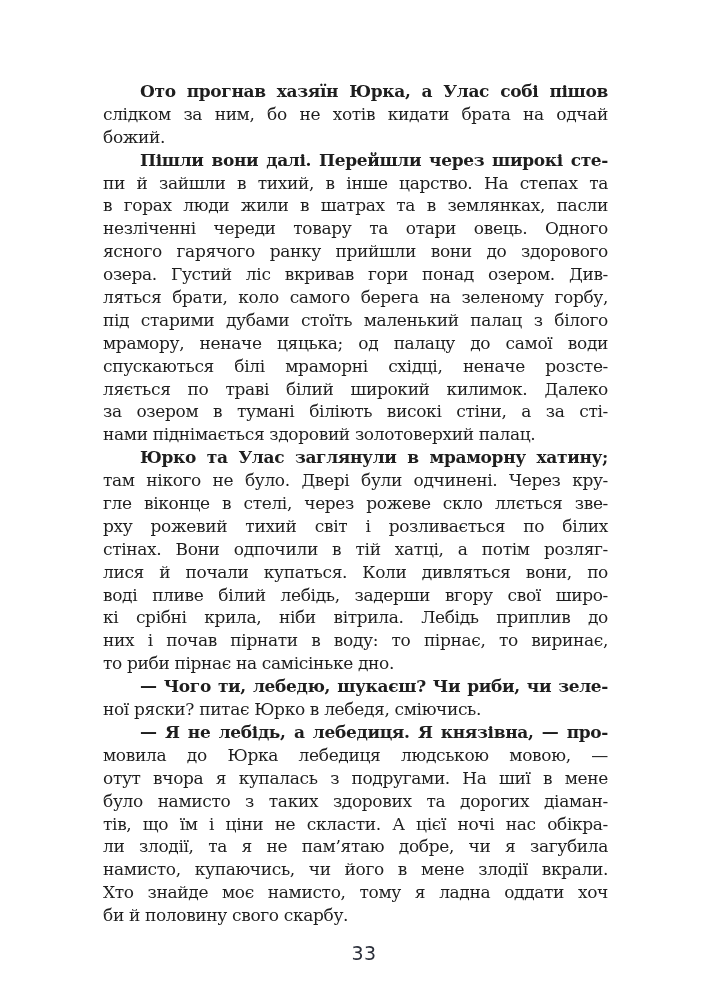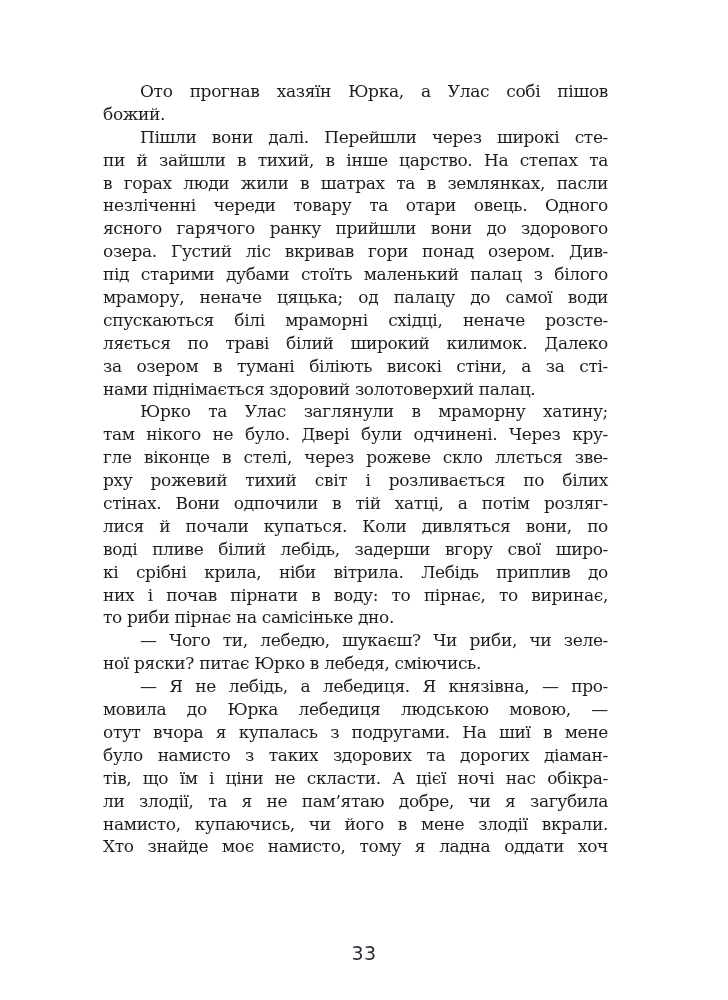--- a/index.html
+++ b/index.html
@@ -31,21 +31,21 @@
       color: #1e1e1e;
     }
     .line {
       display: block;
       height: 22.9px;
       white-space: nowrap;
       text-align: justify;
       text-align-last: justify;
       letter-spacing: -0.35px;
     }
-    .line.indent { padding-left: 37px; }
+    .line.indent { padding-left: 37px; font-weight: bold; }
     .line.last { text-align-last: left; }
     .page-number {
       position: absolute;
       left: 0;
       width: 728px;
       top: 942px;
       text-align: center;
       font-family: "DejaVu Sans", "Liberation Sans", sans-serif;
       font-size: 19px;
       color: #2b2f3a;
@@ -53,30 +53,32 @@
     }
   </style>
 </head>
 <body>
 
 <div class="page">
   <div class="text-block">
 
     <div>
       <span class="line indent">Ото прогнав хазяїн Юрка, а Улас собі пішов</span>
+      <span class="line">слідком за ним, бо не хотів кидати брата на одчай</span>
       <span class="line last">божий.</span>
     </div>
 
     <div>
       <span class="line indent">Пішли вони далі. Перейшли через широкі сте-</span>
       <span class="line">пи й зайшли в тихий, в інше царство. На степах та</span>
       <span class="line">в горах люди жили в шатрах та в землянках, пасли</span>
       <span class="line">незліченні череди товару та отари овець. Одного</span>
       <span class="line">ясного гарячого ранку прийшли вони до здорового</span>
       <span class="line">озера. Густий ліс вкривав гори понад озером. Див-</span>
+      <span class="line">ляться брати, коло самого берега на зеленому горбу,</span>
       <span class="line">під старими дубами стоїть маленький палац з білого</span>
       <span class="line">мрамору, неначе цяцька; од палацу до самої води</span>
       <span class="line">спускаються білі мраморні східці, неначе розсте-</span>
       <span class="line">ляється по траві білий широкий килимок. Далеко</span>
       <span class="line">за озером в тумані біліють високі стіни, а за сті-</span>
       <span class="line last">нами піднімається здоровий золотоверхий палац.</span>
     </div>
 
     <div>
       <span class="line indent">Юрко та Улас заглянули в мраморну хатину;</span>
@@ -98,18 +100,19 @@
 
     <div>
       <span class="line indent">— Я не лебідь, а лебедиця. Я князівна, — про-</span>
       <span class="line">мовила до Юрка лебедиця людською мовою, —</span>
       <span class="line">отут вчора я купалась з подругами. На шиї в мене</span>
       <span class="line">було намисто з таких здорових та дорогих діаман-</span>
       <span class="line">тів, що їм і ціни не скласти. А цієї ночі нас обікра-</span>
       <span class="line">ли злодії, та я не пам’ятаю добре, чи я загубила</span>
       <span class="line">намисто, купаючись, чи його в мене злодії вкрали.</span>
       <span class="line">Хто знайде моє намисто, тому я ладна оддати хоч</span>
+      <span class="line last">би й половину свого скарбу.</span>
     </div>
 
   </div>
 
   <div class="page-number">33</div>
 </div>
 
 </body></html>

